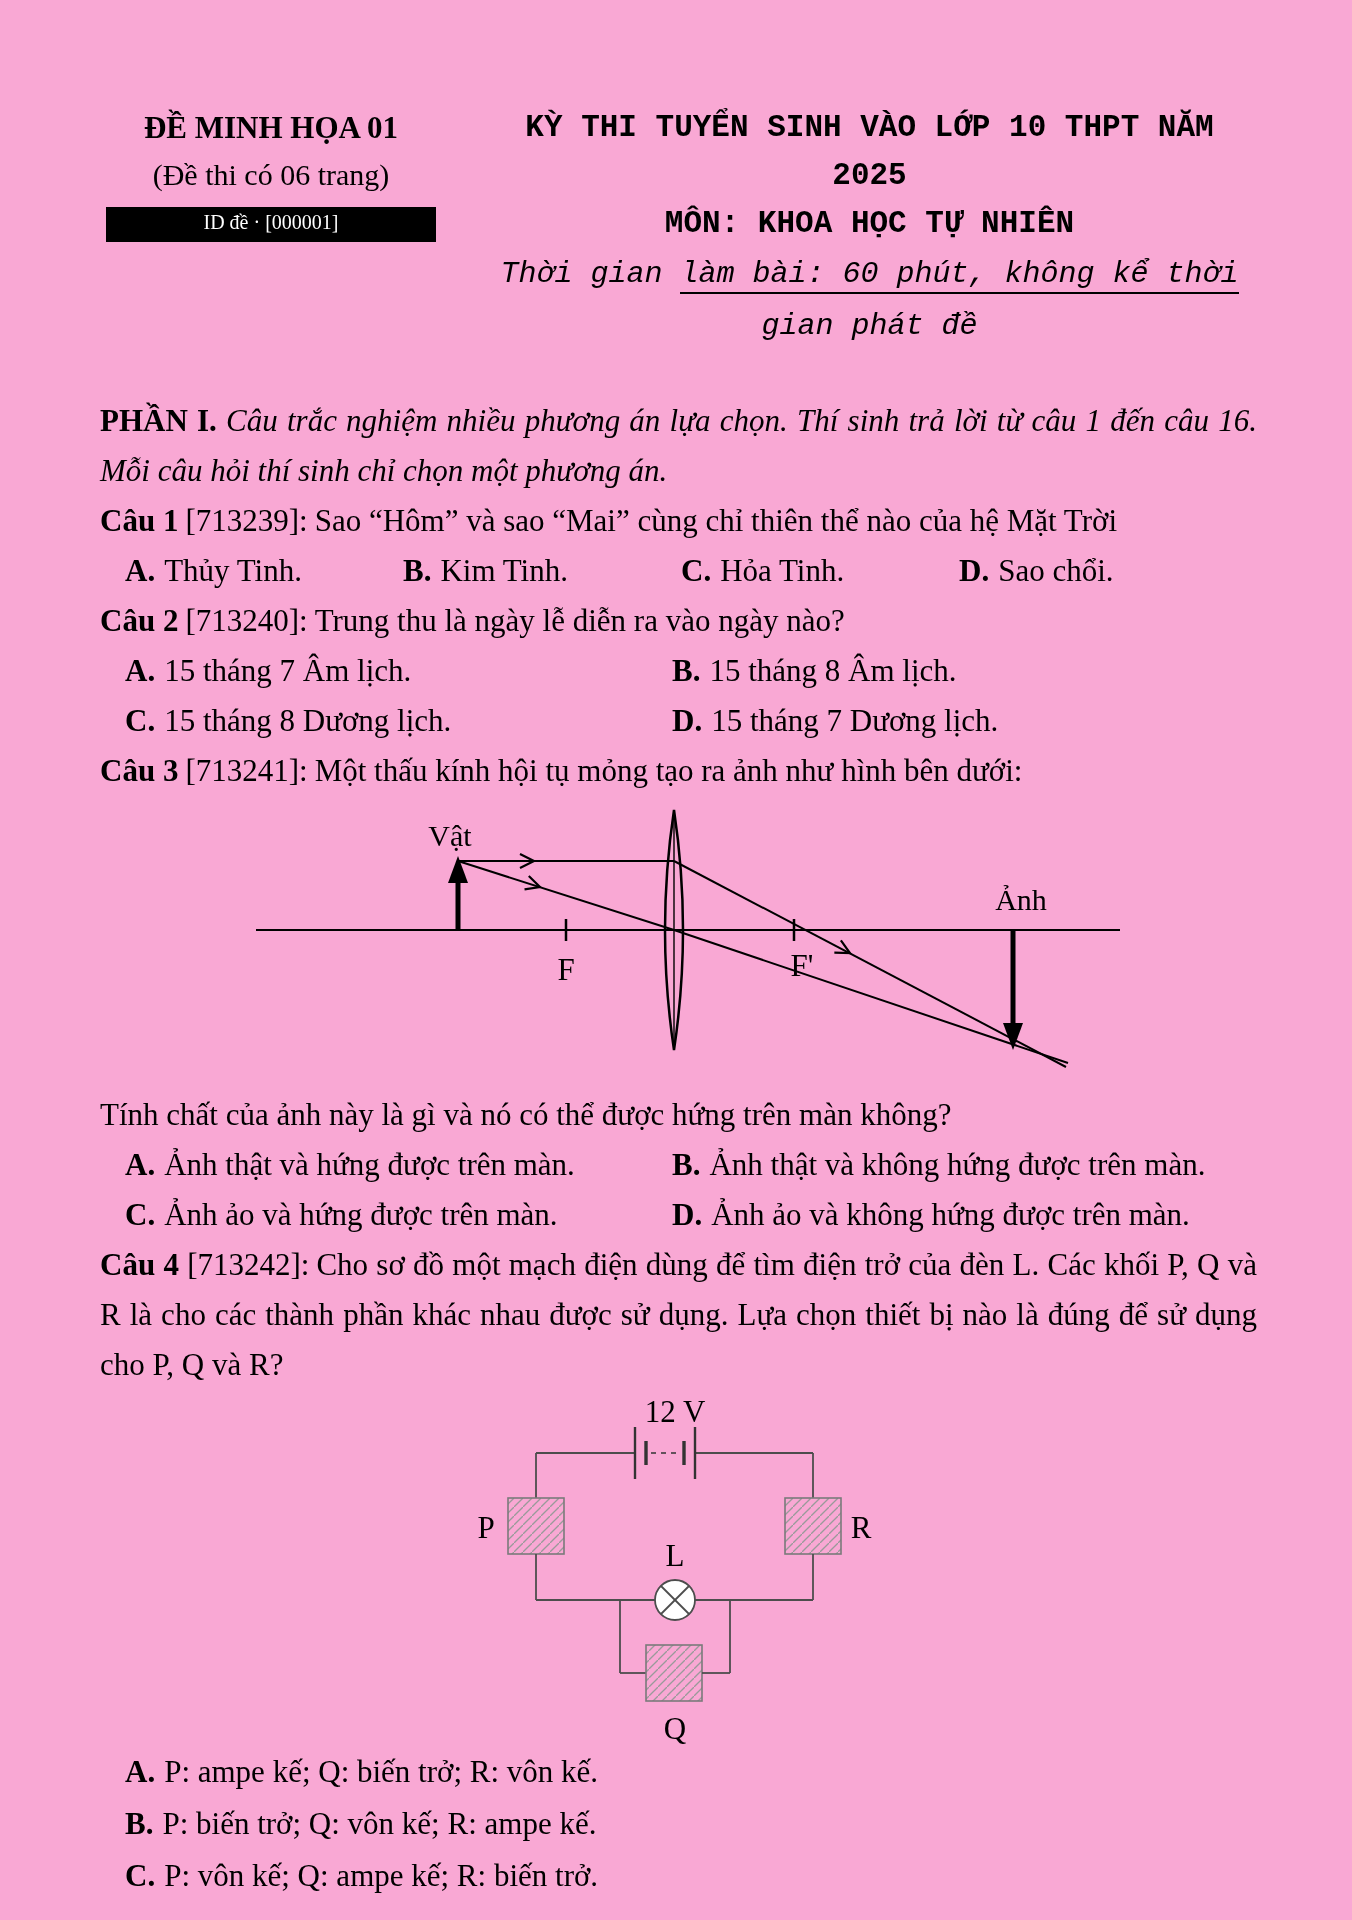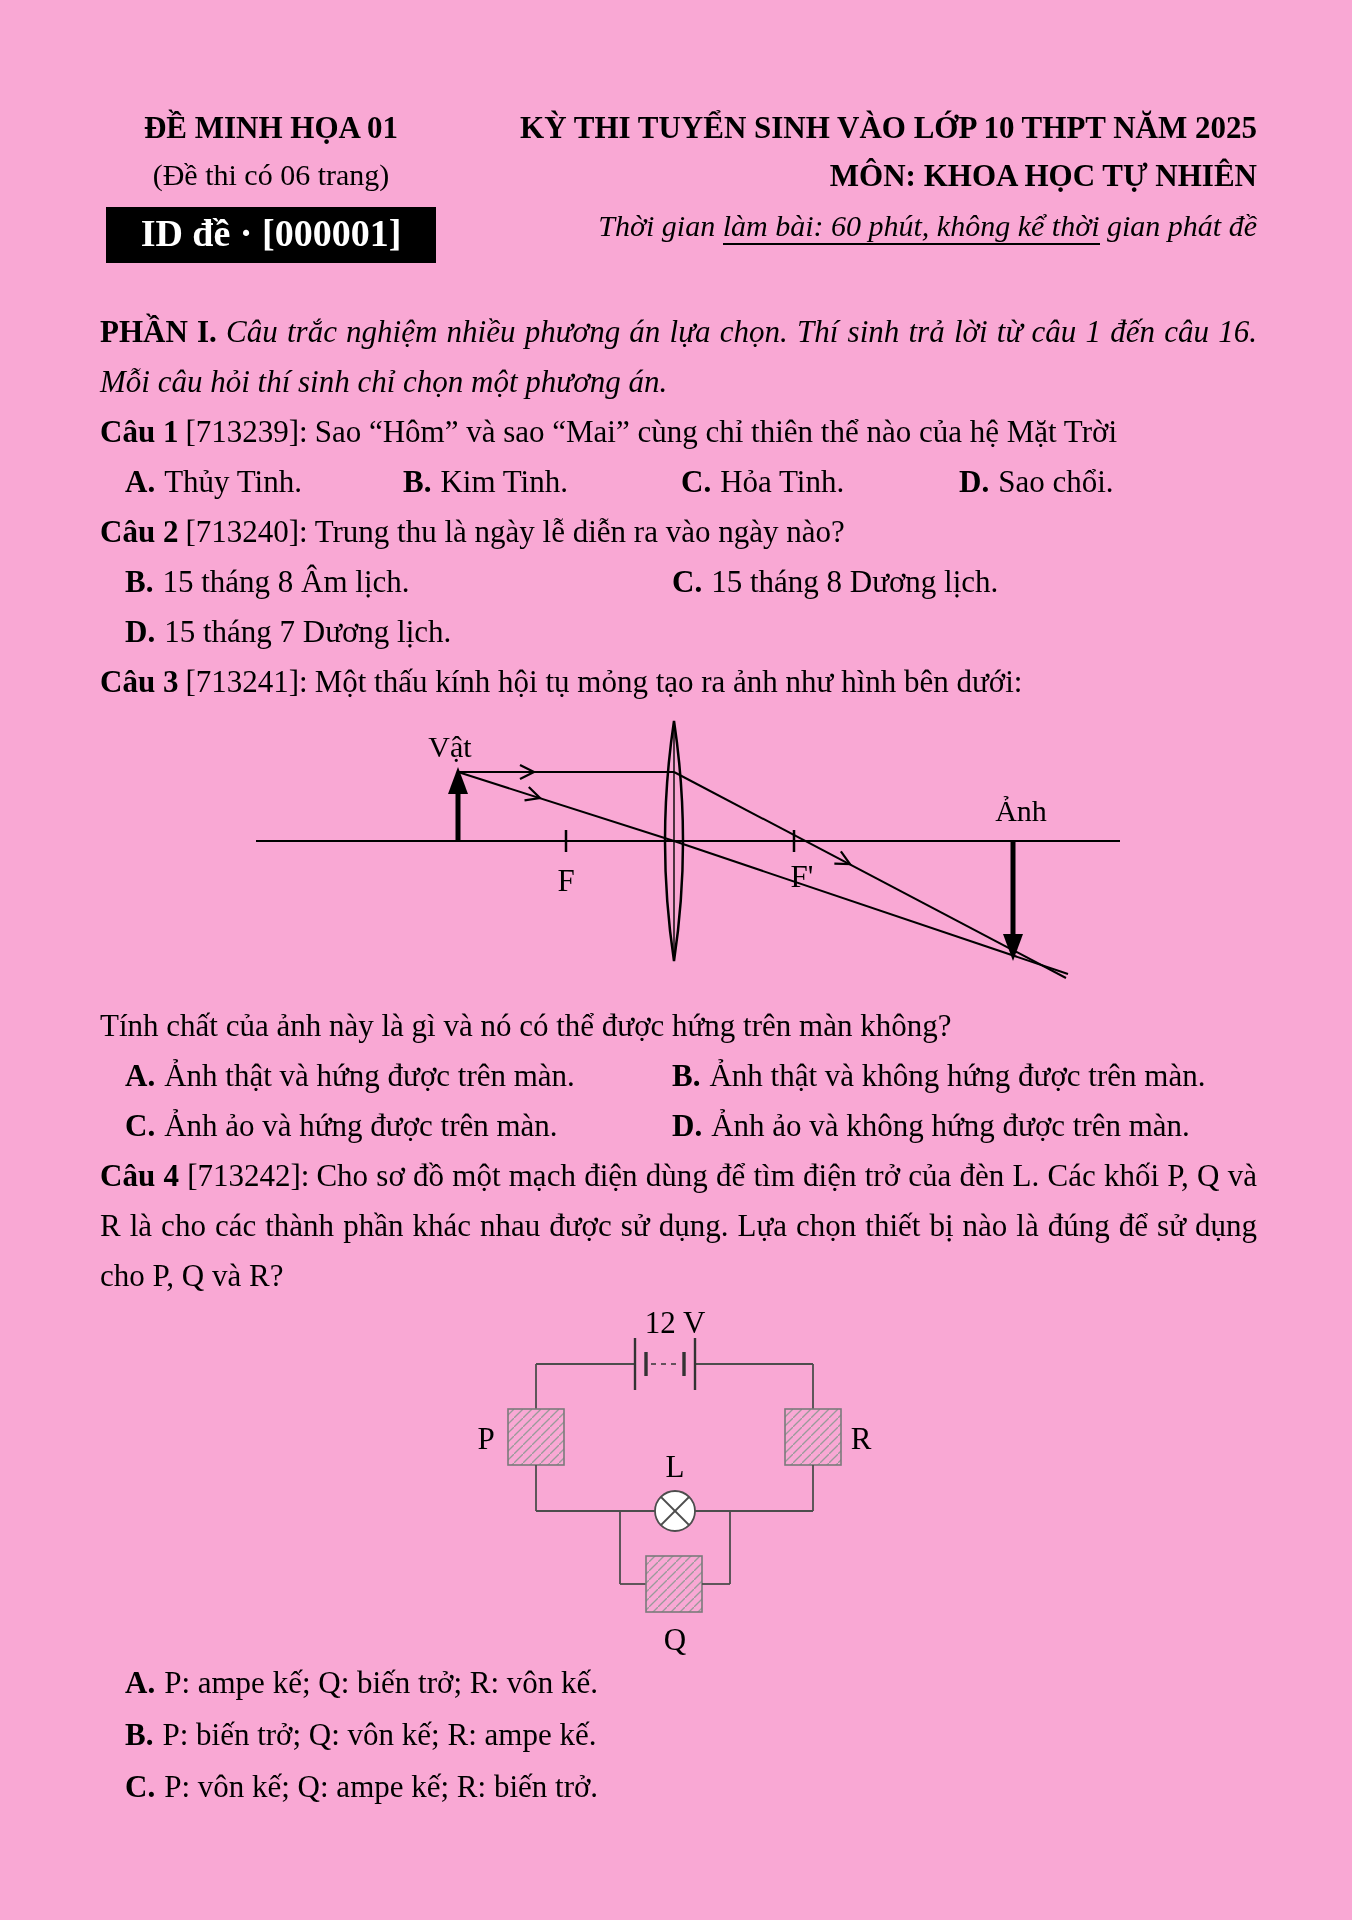--- a/index.html
+++ b/index.html
@@ -7,22 +7,22 @@
     position:relative; width:1352px; height:1920px; box-sizing:border-box;
     background:#f9a8d4; color:#000; overflow:hidden;
     font-family:"Liberation Serif", serif; font-size:31px;
     padding:0 95px 0 100px;
   }
   
   .header { display:flex; padding-top:104px; }
   .h-left { width:330px; flex-shrink:0; text-align:center; margin-left:6px; }
   .h-left .t1 { font-weight:bold; line-height:48px; }
   .h-left .t2 { line-height:46px; font-size:30px; }
-  .id-box { background:#000; color:#fff; font-weight:bold; margin-top:9px; padding:4px 0 8px 0; font-size:38px; }
-  .h-right { flex:1; text-align:right; padding-left:46px; }
+  .id-box { background:#000; color:#fff; font-weight:normal; margin-top:9px; padding:4px 0 8px 0; font-size:20px; }
+  .h-right { flex:1; text-align:center; padding-left:46px;font-family:Liberation Mono, monospace; }
   .h-right .t1 { font-weight:bold; line-height:48px; }
   .h-right .t2 { font-weight:bold; line-height:48px; }
   .h-right .t3 { font-style:italic; font-size:30px; line-height:52px; }
   .u { border-bottom:2px solid #000; padding-bottom:1px; }
   
   .part1 { margin-top:44px; line-height:50px; text-align:justify; }
   .part1 .it { font-style:italic; }
   
   .q-line { line-height:50px; }
   .q-line b { margin-right:7px; }
@@ -67,20 +67,21 @@
       <div class="opt"><b>A.</b><span>Thủy Tinh.</span></div>
       <div class="opt"><b>B.</b><span>Kim Tinh.</span></div>
       <div class="opt"><b>C.</b><span>Hỏa Tinh.</span></div>
       <div class="opt"><b>D.</b><span>Sao chổi.</span></div>
     </div>
   </div>
 
   <div class="q">
     <div class="q-line"><b>Câu 2</b><span class="q-code">[713240]:</span><span>Trung thu là ngày lễ diễn ra vào ngày nào?</span></div>
     <div class="opts opts-2">
+      <div class="opt"><b>A.</b><span>15 tháng 7 Âm lịch.</span></div>
       <div class="opt"><b>B.</b><span>15 tháng 8 Âm lịch.</span></div>
       <div class="opt"><b>C.</b><span>15 tháng 8 Dương lịch.</span></div>
       <div class="opt"><b>D.</b><span>15 tháng 7 Dương lịch.</span></div>
     </div>
   </div>
 
   <div class="q">
     <div class="q-line"><b>Câu 3</b><span class="q-code">[713241]:</span><span>Một thấu kính hội tụ mỏng tạo ra ảnh như hình bên dưới:</span></div>
 
     <div class="lens-wrap">

